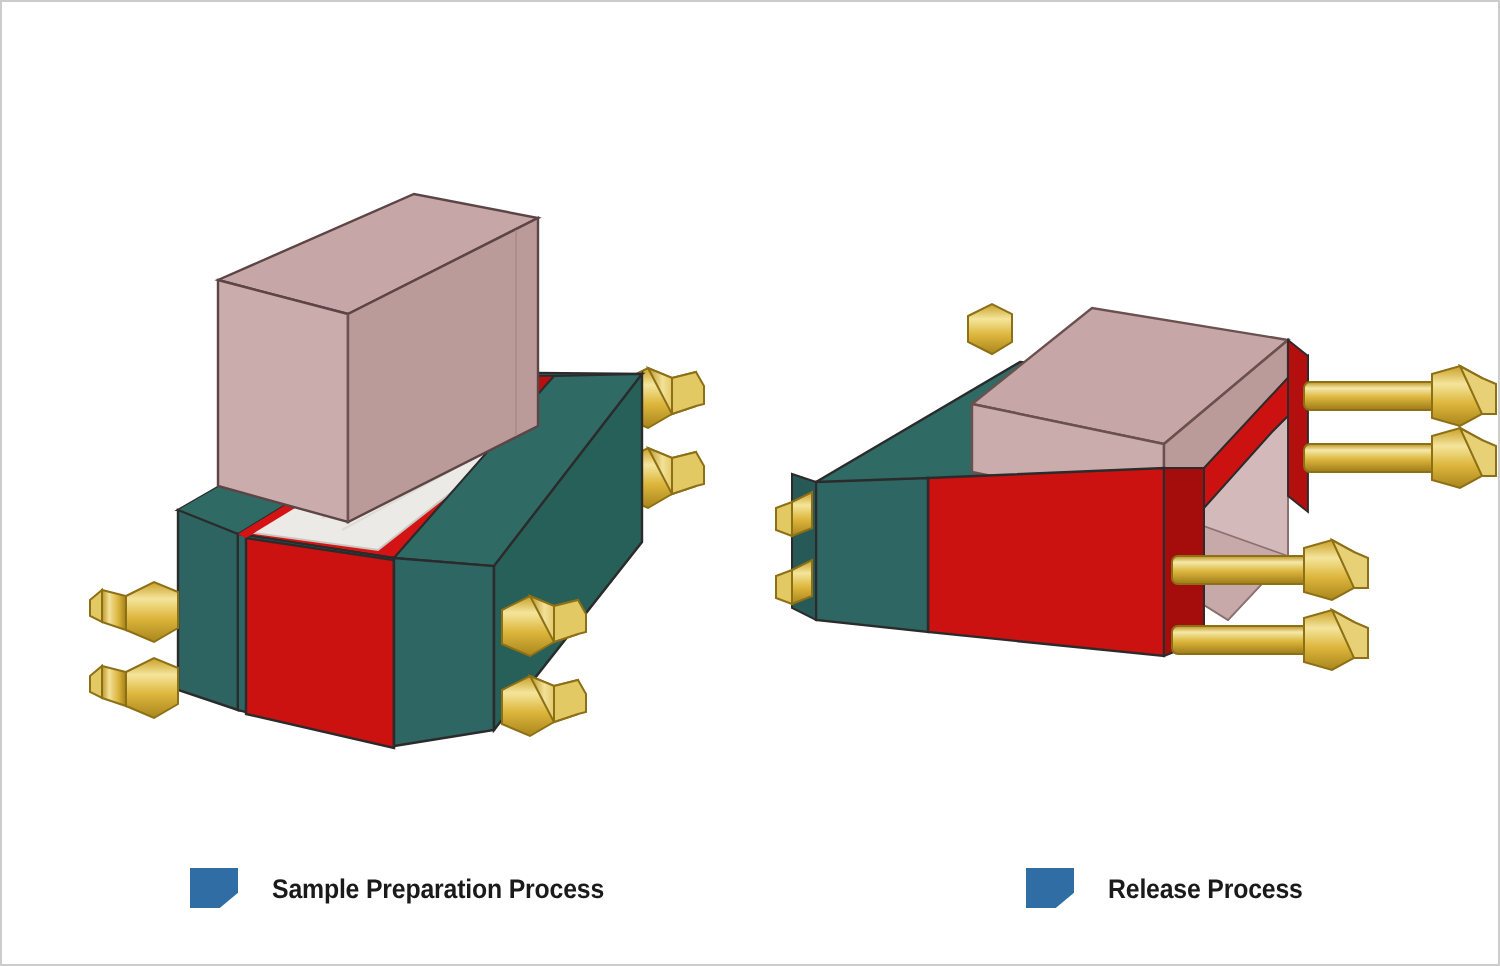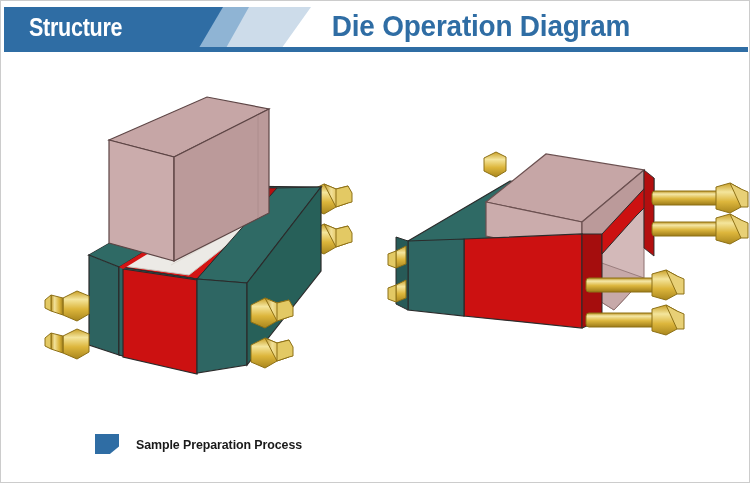--- a/index.html
+++ b/index.html
@@ -128,30 +128,20 @@
     transform:scaleX(0.92);
     transform-origin:left center;
     white-space:nowrap;
   }
 </style>
 </head>
 <body>
 
 <div id="page">
 
-  <div id="header">
-    <div class="hdr-band"></div>
-    <div class="hdr-slant-c"></div>
-    <div class="hdr-slant-b"></div>
-    <div class="hdr-blue-block"></div>
-    <div class="hdr-slant-a"></div>
-    <div id="structure-label">Structure</div>
-    <div id="diagram-title">Die Operation Diagram</div>
-    <div class="hdr-rule"></div>
-  </div>
 
   <div id="stage">
 
     <div class="fig" style="left:10px; top:30px;">
       <svg width="350" height="320" viewBox="0 0 350 320">
         <defs>
           <linearGradient id="goldH" x1="0" y1="0" x2="0" y2="1">
             <stop offset="0%" stop-color="#c99f26"></stop>
             <stop offset="28%" stop-color="#f4e59c"></stop>
             <stop offset="60%" stop-color="#ddb63c"></stop>
@@ -325,15 +315,19 @@
       </svg>
     </div>
 
   </div>
 
   <div id="legend">
     <div class="legend-item" id="legend-prep">
       <span class="legend-swatch"></span>
       <span class="legend-text">Sample Preparation Process</span>
     </div>
+    <div class="legend-item" id="legend-release">
+      <span class="legend-swatch"></span>
+      <span class="legend-text">Release Process</span>
+    </div>
   </div>
 
 </div>
 
 </body></html>

